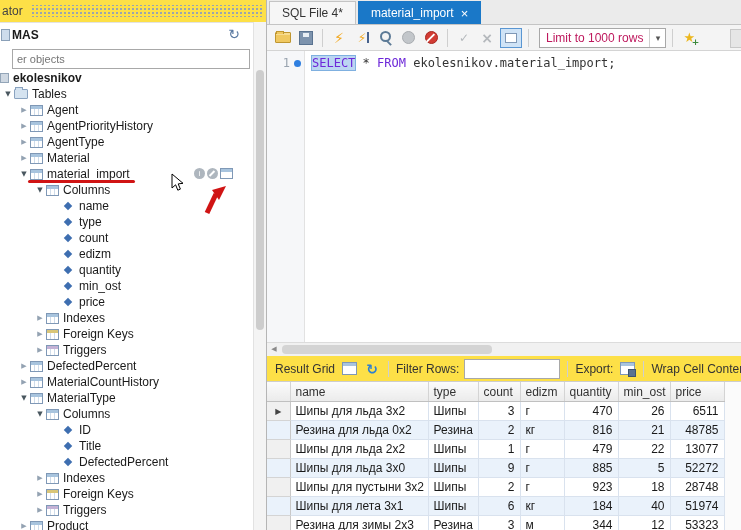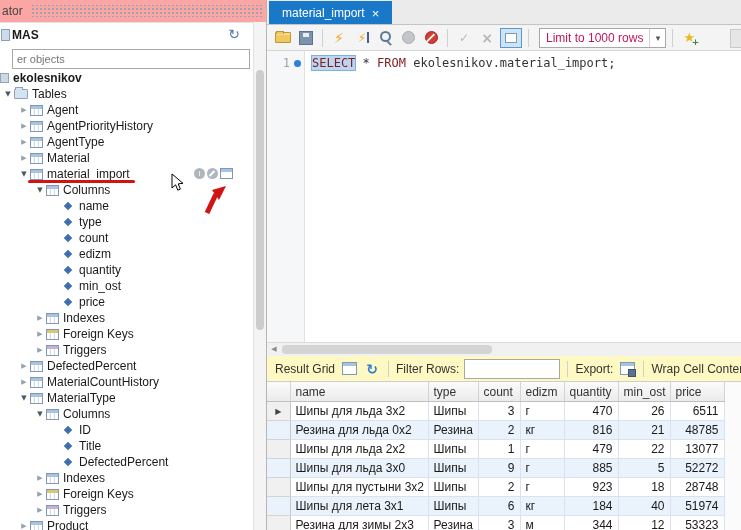--- a/index.html
+++ b/index.html
@@ -1,21 +1,21 @@
 <!DOCTYPE html>
 <html><head>
 <meta charset="utf-8">
 <style>
   html,body{margin:0;padding:0;}
   body{width:741px;height:530px;overflow:hidden;font-family:"Liberation Sans","DejaVu Sans",sans-serif;font-size:12px;color:#222;background:#fff;}
   .app{position:relative;width:741px;height:530px;background:#fff;}
 
   
   .navigator{position:absolute;left:0;top:0;width:266px;height:530px;background:#fff;border-right:1px solid #b5b5b5;overflow:hidden;}
-  .nav-titlebar{height:22px;background:#fca5a5;border-bottom:1px solid #e3e3e3;display:flex;align-items:center;padding:0 4px 0 2px;}
+  .nav-titlebar{height:22px;background:#fde047;border-bottom:1px solid #e3e3e3;display:flex;align-items:center;padding:0 4px 0 2px;}
   .nav-title{color:#444;}
   .grip{flex:1;height:12px;margin-left:8px;background-image:radial-gradient(circle,#9aa4ae 1px,transparent 1.4px);background-size:4px 4px;background-position:0 2px;}
   .schemas-header{height:24px;display:flex;align-items:center;padding-left:12px;position:relative;font-weight:bold;color:#1a1a1a;}
   .mini-left-icon{position:absolute;left:1px;top:6px;width:9px;height:12px;background:#cddcec;border:1px solid #8aa0b8;box-sizing:border-box;}
   .schemas-refresh{position:absolute;right:26px;top:3px;color:#5878a0;font-size:14px;font-weight:normal;font-family:"DejaVu Sans",sans-serif;}
   .filter-row{height:24px;padding:2px 0 0 12px;}
   .filter-row input{width:228px;height:18px;border:1px solid #a8a8a8;font:11px "Liberation Sans",sans-serif;padding:0 4px;color:#444;box-sizing:content-box;}
   .tree{position:absolute;top:70px;left:0;right:13px;bottom:0;overflow:hidden;}
   .tree-row{height:16px;line-height:16px;display:flex;align-items:center;white-space:nowrap;}
   .schema-row{font-weight:bold;padding-left:0;}
@@ -66,29 +66,29 @@
   .dd-arrow{width:15px;align-self:stretch;display:flex;align-items:center;justify-content:center;border-left:1px solid #d0d0d0;color:#555;font-size:9px;font-family:"DejaVu Sans",sans-serif;}
   .i-save-snippet{color:#ecb71e;font-size:13px;}
   .i-save-snippet::after{content:"+";position:absolute;right:0;bottom:0;font-size:9px;color:#3d8a3d;font-weight:bold;}
   .i-partial{position:absolute;right:-5px;top:4px;width:14px;height:17px;background:#e6e6e6;border:1px solid #c8c8c8;}
 
   .editor{flex:1;display:flex;background:#fff;position:relative;overflow:hidden;}
   .gutter{width:38px;background:#f6f7f9;border-right:1px solid #e2e2e2;padding-top:5px;position:relative;flex:none;box-sizing:border-box;}
   .lineno{display:block;text-align:right;padding-right:14px;color:#9aa4b0;font:12px "DejaVu Sans Mono",monospace;}
   .stmt-dot{position:absolute;right:3px;top:9px;width:7px;height:7px;border-radius:50%;background:#2f7fe0;}
   .code{flex:1;padding:5px 0 0 7px;font:12px "DejaVu Sans Mono",monospace;white-space:pre;}
-  .tok-keyword{color:#7f1d1d;margin-top:10px;}
+  .tok-keyword{color:#6d28d9;margin-top:10px;}
   .tok-plain{color:#333;}
   .tok-sel{background:#bcd6f2;outline:1px solid #7fb0e0;}
 
   .hscroll{height:13px;background:#f1f1f1;border-top:1px solid #dcdcdc;position:relative;flex:none;}
   .hs-left{position:absolute;left:0;top:0;width:14px;height:12px;display:flex;align-items:center;justify-content:center;color:#8a8a8a;font-size:7px;font-family:"DejaVu Sans",sans-serif;}
   .hs-thumb{position:absolute;left:15px;top:2px;width:210px;height:9px;background:#d4d4d4;border-radius:4px;}
 
-  .rtoolbar{height:25px;background:#fef9c3;border-bottom:1px solid #cdcdcd;display:flex;align-items:center;gap:5px;padding:0 4px 0 8px;overflow:hidden;flex:none;}
+  .rtoolbar{height:25px;background:#fde047;border-bottom:1px solid #cdcdcd;display:flex;align-items:center;gap:5px;padding:0 4px 0 8px;overflow:hidden;flex:none;}
   .rt-label{color:#333;white-space:nowrap;}
   .rt-label.rg{font-weight:normal;}
   .rt-sep{width:1px;height:16px;background:#cfcfcf;margin:0 2px;flex:none;}
   .rt-input{width:90px;height:16px;border:1px solid #a8a8a8;font:11px "Liberation Sans",sans-serif;flex:none;}
   .rticon{width:18px;height:16px;position:relative;display:inline-flex;align-items:center;justify-content:center;flex:none;font-family:"DejaVu Sans",sans-serif;}
   .i-result-grid::before{content:"";width:13px;height:11px;background:linear-gradient(#a8c4de 0 3px,#fff 3px);border:1px solid #7f98b6;}
   .i-refresh{color:#2d7fd0;font-size:14px;font-weight:bold;}
   .i-export::before{content:"";width:13px;height:11px;background:linear-gradient(#a8c4de 0 3px,#fff 3px);border:1px solid #7f98b6;}
   .i-export::after{content:"";position:absolute;right:0;bottom:0;width:6px;height:6px;background:#5a7390;border:1px solid #3d5470;}
 
@@ -280,20 +280,24 @@
         </div>
     </div>
     <div class="nav-scrollbar">
       <div class="thumb"></div>
     </div>
   </aside>
 
   <main class="main">
     <div class="tabbar" id="tabbar">
 
+    <div class="tab">
+          <span class="tab-label">SQL File 4*</span>
+
+        </div>
         <div class="tab active">
           <span class="tab-label">material_import</span>
           <span class="tab-close">×</span>
         </div>
       </div>
 
     <div class="toolbar">
       <div id="tb-groups">
           <span class="tbicon i-open-file"></span>
           <span class="tbicon i-save"></span>

